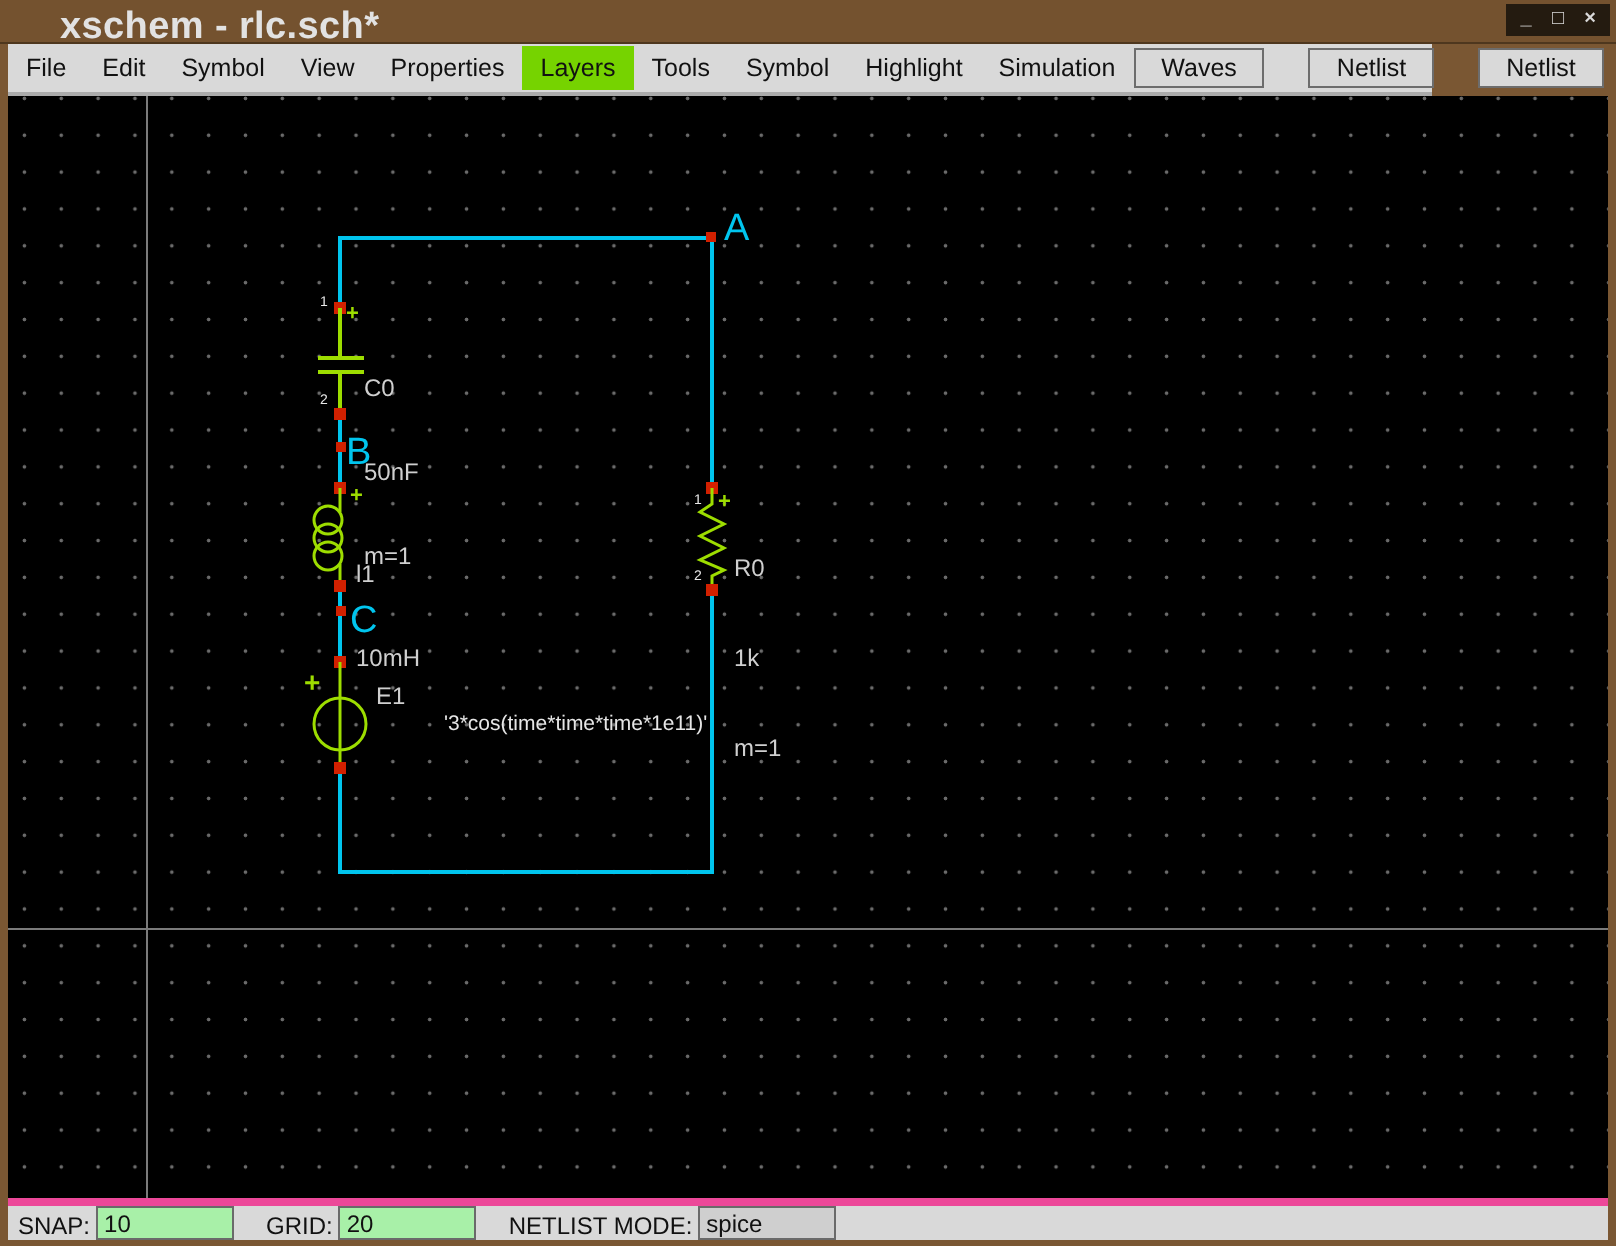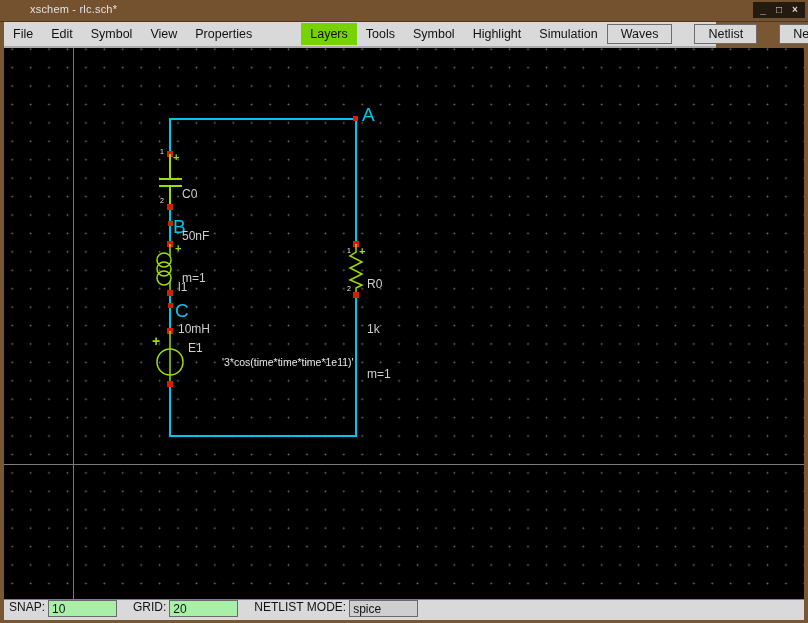--- a/index.html
+++ b/index.html
@@ -11,41 +11,41 @@
   }
 
   
   .titlebar {
     position:absolute; top:0; left:0; width:808px; height:22px;
     background:var(--titlebar, #74522f);
     border-bottom:1px solid #4e371e; box-sizing:border-box;
   }
   .title {
     position:absolute; left:30px; top:3px;
-    color:#e2e2e2; font-size:11px; letter-spacing:0.2px;
+    color:#e2e2e2; font-size:19px; letter-spacing:0.2px;font-weight:bold;
   }
   .winbtns {
     position:absolute; right:3px; top:2px; height:16px;
     display:flex; align-items:center; gap:4px;
     background:#241b10; padding:0 4px;
   }
   .winbtn {
     width:12px; height:14px; color:#d9d9d9; font-size:10px;
     line-height:13px; text-align:center; font-weight:bold; cursor:default;
   }
 
   
   .menubar {
     position:absolute; top:22px; left:4px; width:712px; height:26px;
     background:var(--menu-bg, #d9d9d9);
     border-bottom:2px solid #ababab; box-sizing:border-box;
     display:flex; align-items:center; font-size:12.5px; color:#111;
   }
   .mi { padding:4px 9px; cursor:default; }
-  .mi.hl { background:var(--layers-highlight, #76d300);margin-left:40px; }
+  .mi.hl { background:var(--layers-highlight, #76d300); }
   .mb-right { margin-left:auto; display:flex; align-items:center; height:100%; }
   .mbtn {
     border:1px solid #6d6d6d; padding:2px 13px; margin-right:22px;
     background:var(--menu-bg, #d9d9d9); cursor:default;
   }
   .help-item {
     border-left:1px solid #909090; align-self:stretch;
     display:flex; align-items:center; padding:0 10px 0 9px; cursor:default;
   }
 
@@ -70,22 +70,22 @@
   .vlabel { position:absolute; color:#e6e6e6; font-size:10.5px; white-space:pre;margin-left:36px; }
   .pinnum { position:absolute; color:#e8e8e8; font-size:7px; line-height:7px; }
   .plus { position:absolute; color:var(--component,#9ddd00); font-size:11px; line-height:11px; font-weight:bold; }
   .plus.big { font-size:14px; line-height:14px; }
   svg.comp { position:absolute; overflow:visible; }
   svg.comp line, svg.comp circle, svg.comp polyline { stroke:var(--component,#9ddd00); fill:none; stroke-width:1.5; }
 
   
   .statusbar {
     position:absolute; top:599px; left:4px; width:800px; height:21px;
-    background:var(--menu-bg,#d9d9d9); border-top:1px solid #ec4899;
-    box-sizing:border-box; display:flex; align-items:flex-start;
+    background:var(--menu-bg,#d9d9d9); border-top:4px solid #ec4899;
+    box-sizing:border-box; display:flex; align-items:flex-end;
     font-size:12px; color:#111;
   }
   .sb-label { margin-left:5px; }
   .sb-label.g { margin-left:16px; }
   .entry {
     margin-left:3px; width:64px; height:15px;
     border:1px solid #6a6a6a; background:var(--entry-green,#a8f0a8);
     font-size:12px; font-family:inherit; color:#111; padding:0 0 0 3px; outline:none;
   }
   .entry.gray { background:var(--entry-gray,#cfcfcf); }

